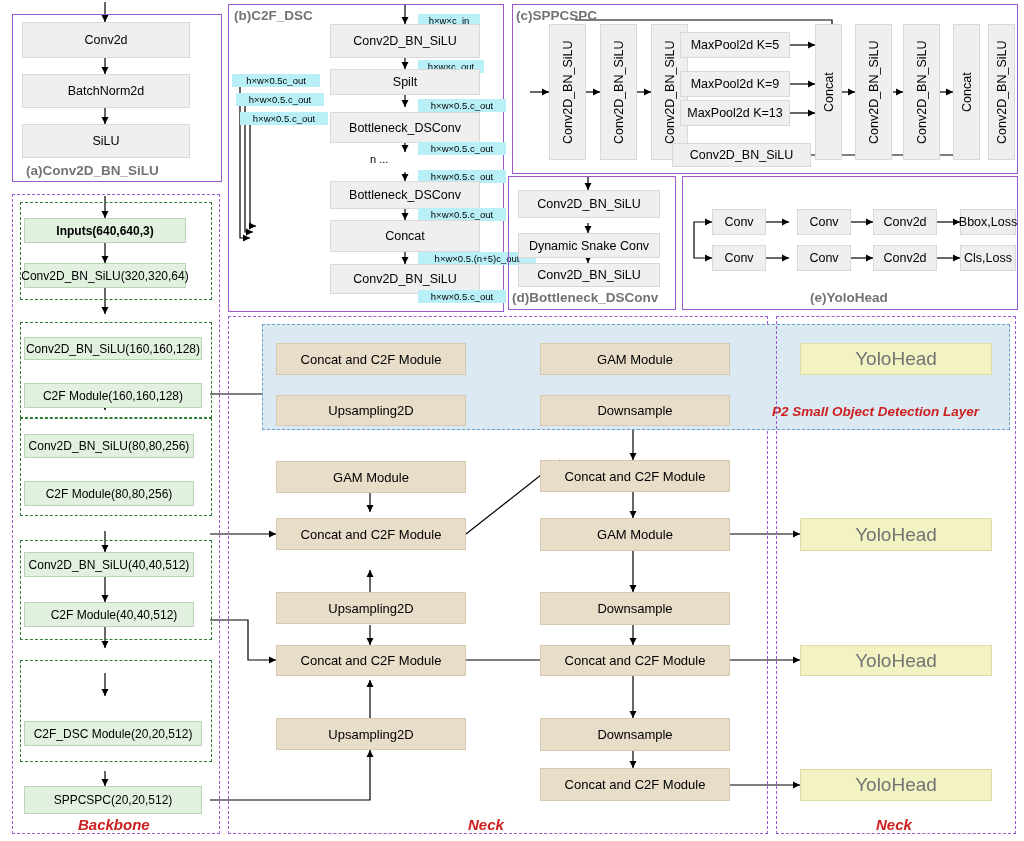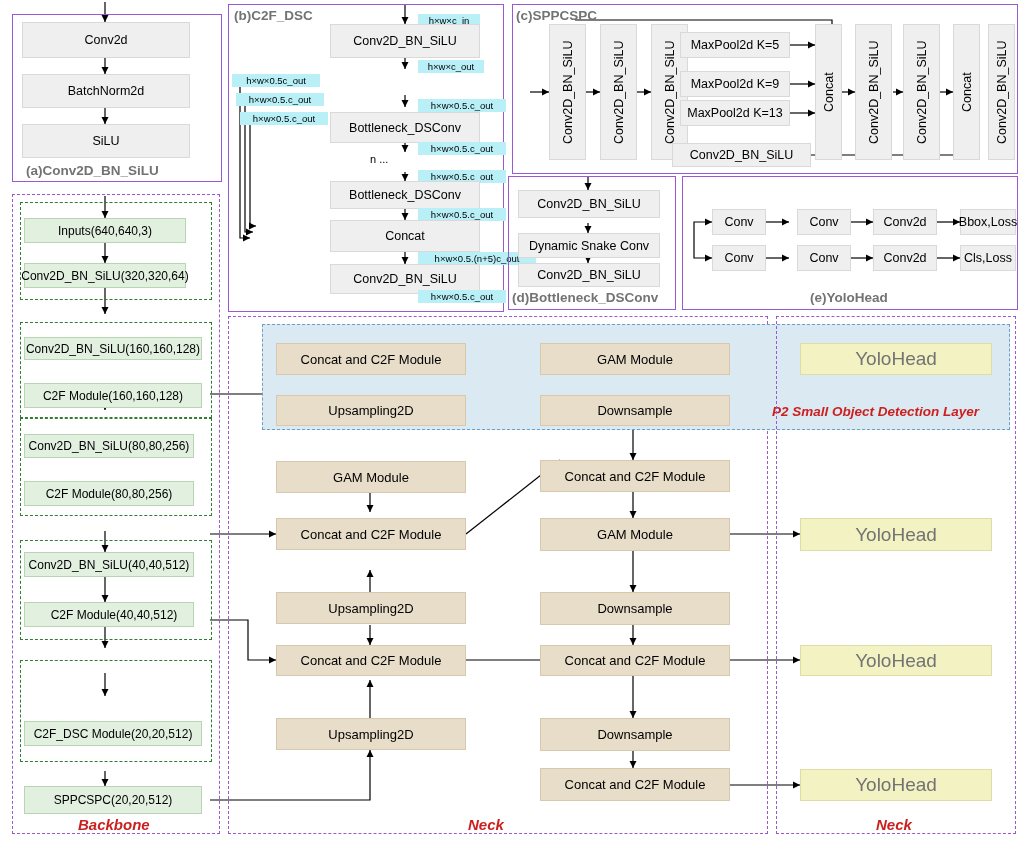--- a/index.html
+++ b/index.html
@@ -138,20 +138,23 @@
     </div>
   <div class="title" style="left:26px;top:163px;">(a)Conv2D_BN_SiLU</div>
 
   <div class="panel pur" style="left:228px;top:4px;width:276px;height:308px;"></div>
   <div class="title" style="left:234px;top:8px;">(b)C2F_DSC</div>
   <div class="box cyan" style="left:418px;top:14px;width:62px;height:13px;">h×w×c_in</div>
   <div class="box grey" style="left:330px;top:24px;width:150px;height:34px;">
       <span>Conv2D_BN_SiLU</span>
     </div>
   <div class="box cyan" style="left:418px;top:60px;width:66px;height:13px;">h×w×c_out</div>
+  <div class="box grey" style="left:330px;top:69px;width:150px;height:26px;">
+      <span>Spilt</span>
+    </div>
   <div class="box cyan" style="left:232px;top:74px;width:88px;height:13px;">h×w×0.5c_out</div>
   <div class="box cyan" style="left:236px;top:93px;width:88px;height:13px;">h×w×0.5.c_out</div>
   <div class="box cyan" style="left:240px;top:112px;width:88px;height:13px;">h×w×0.5.c_out</div>
   <div class="box cyan" style="left:418px;top:99px;width:88px;height:13px;">h×w×0.5.c_out</div>
   <div class="box grey" style="left:330px;top:112px;width:150px;height:31px;">
       <span>Bottleneck_DSConv</span>
     </div>
   <div class="box cyan" style="left:418px;top:142px;width:88px;height:13px;">h×w×0.5.c_out</div>
   <div class="plain" style="position:absolute;left:370px;top:153px;font-size:11px;">n ...</div>
   <div class="box cyan" style="left:418px;top:170px;width:88px;height:13px;">h×w×0.5.c_out</div>
@@ -246,21 +249,21 @@
     </div>
   <div class="title" style="left:810px;top:290px;">(e)YoloHead</div>
 
   <div class="panel dash-purple" style="left:12px;top:194px;width:208px;height:640px;"></div>
   <div class="panel dash-green" style="left:20px;top:202px;width:192px;height:98px;"></div>
   <div class="panel dash-green" style="left:20px;top:322px;width:192px;height:96px;"></div>
   <div class="panel dash-green" style="left:20px;top:418px;width:192px;height:98px;"></div>
   <div class="panel dash-green" style="left:20px;top:540px;width:192px;height:100px;"></div>
   <div class="panel dash-green" style="left:20px;top:660px;width:192px;height:102px;"></div>
 
-  <div class="box green" style="left:24px;top:218px;width:162px;height:25px;">
+  <div class="box green" style="left:24px;top:218px;width:162px;height:25px;font-weight:bold;">
       <span>Inputs(640,640,3)</span>
     </div>
   <div class="box green" style="left:24px;top:263px;width:162px;height:25px;">
       <span>Conv2D_BN_SiLU(320,320,64)</span>
     </div>
   <div class="box green" style="left:24px;top:337px;width:178px;height:23px;">
       <span>Conv2D_BN_SiLU(160,160,128)</span>
     </div>
   <div class="box green" style="left:24px;top:383px;width:178px;height:25px;">
       <span>C2F Module(160,160,128)</span>

